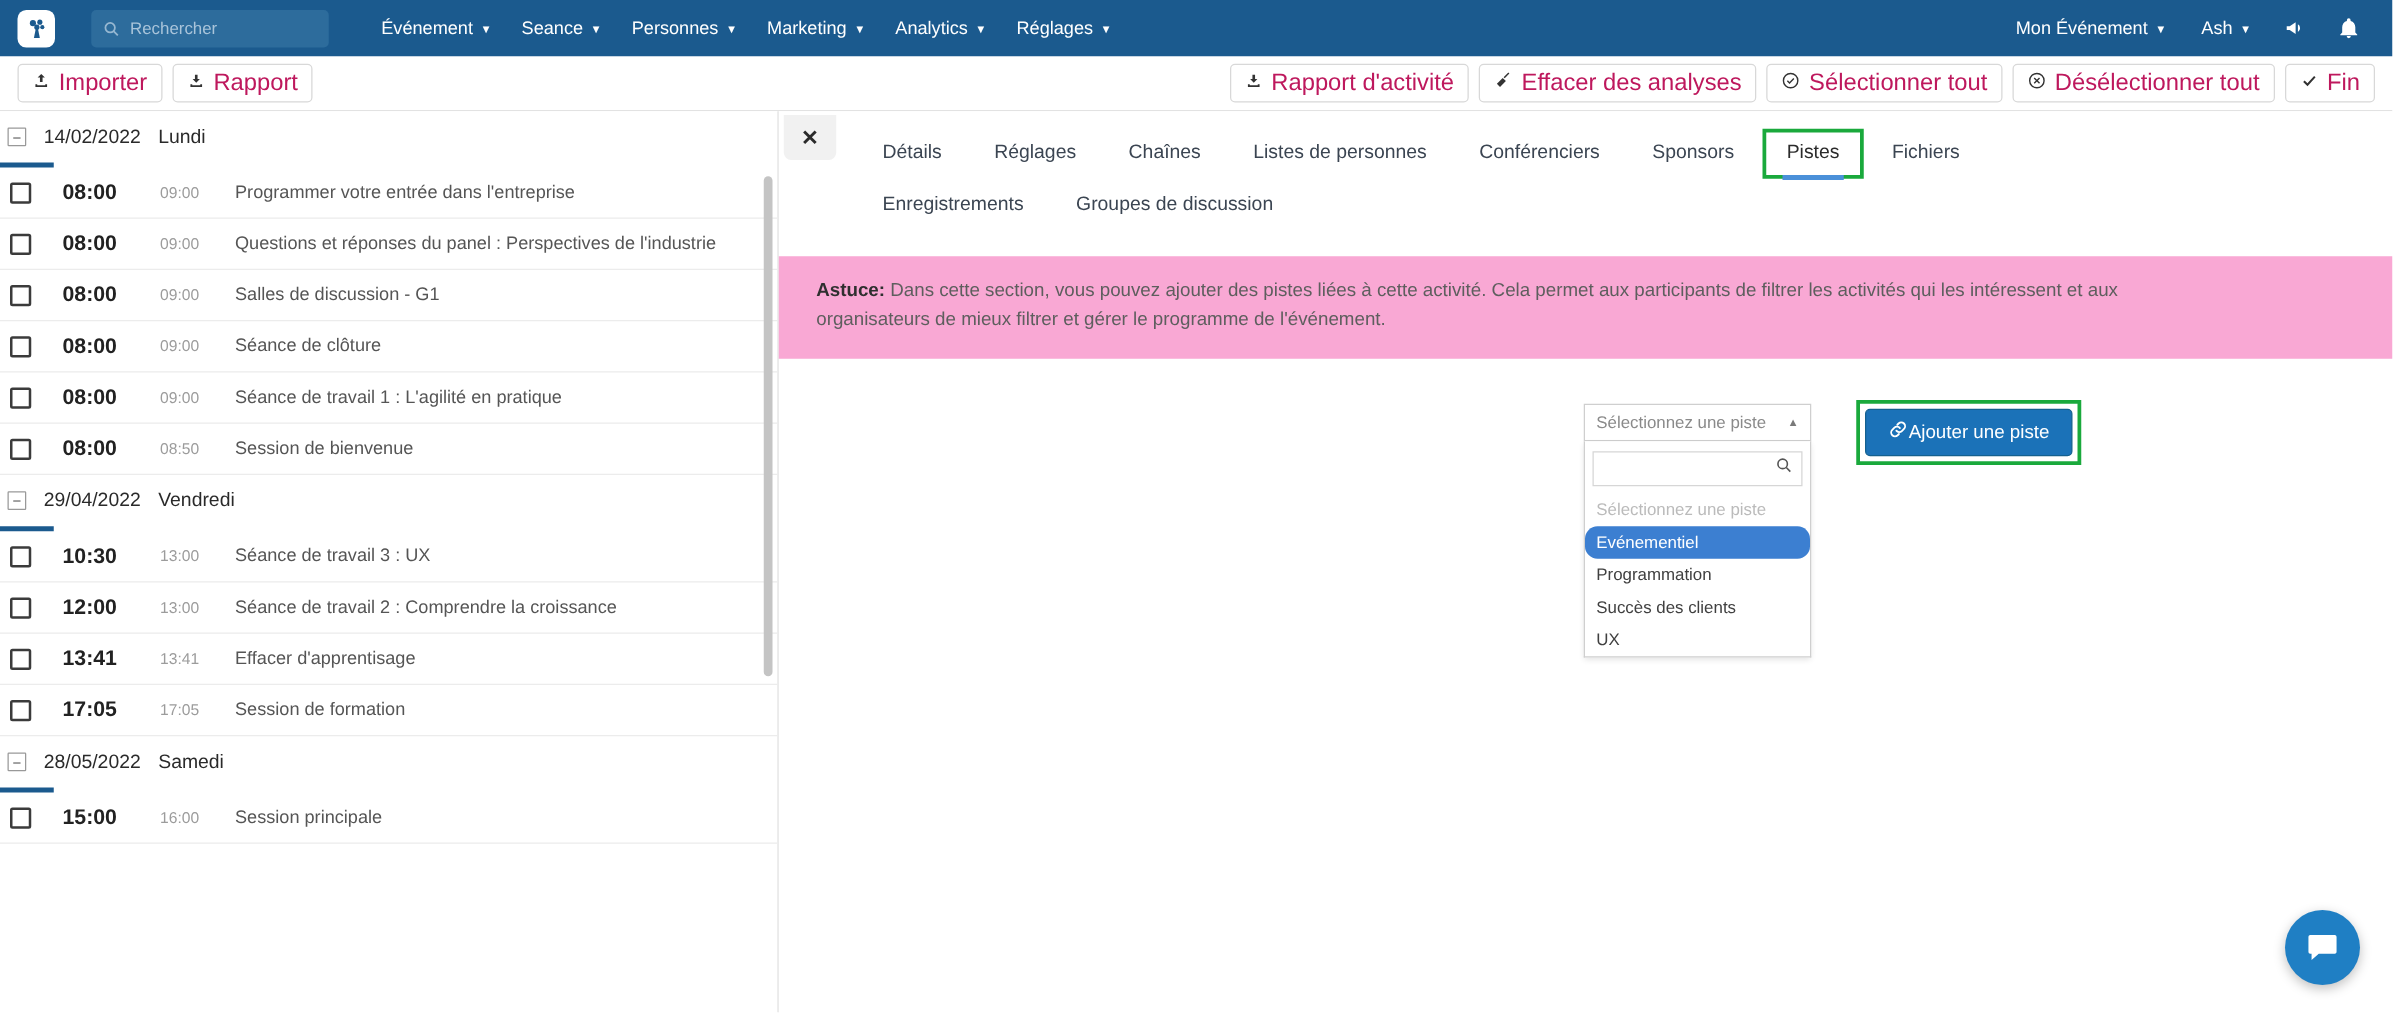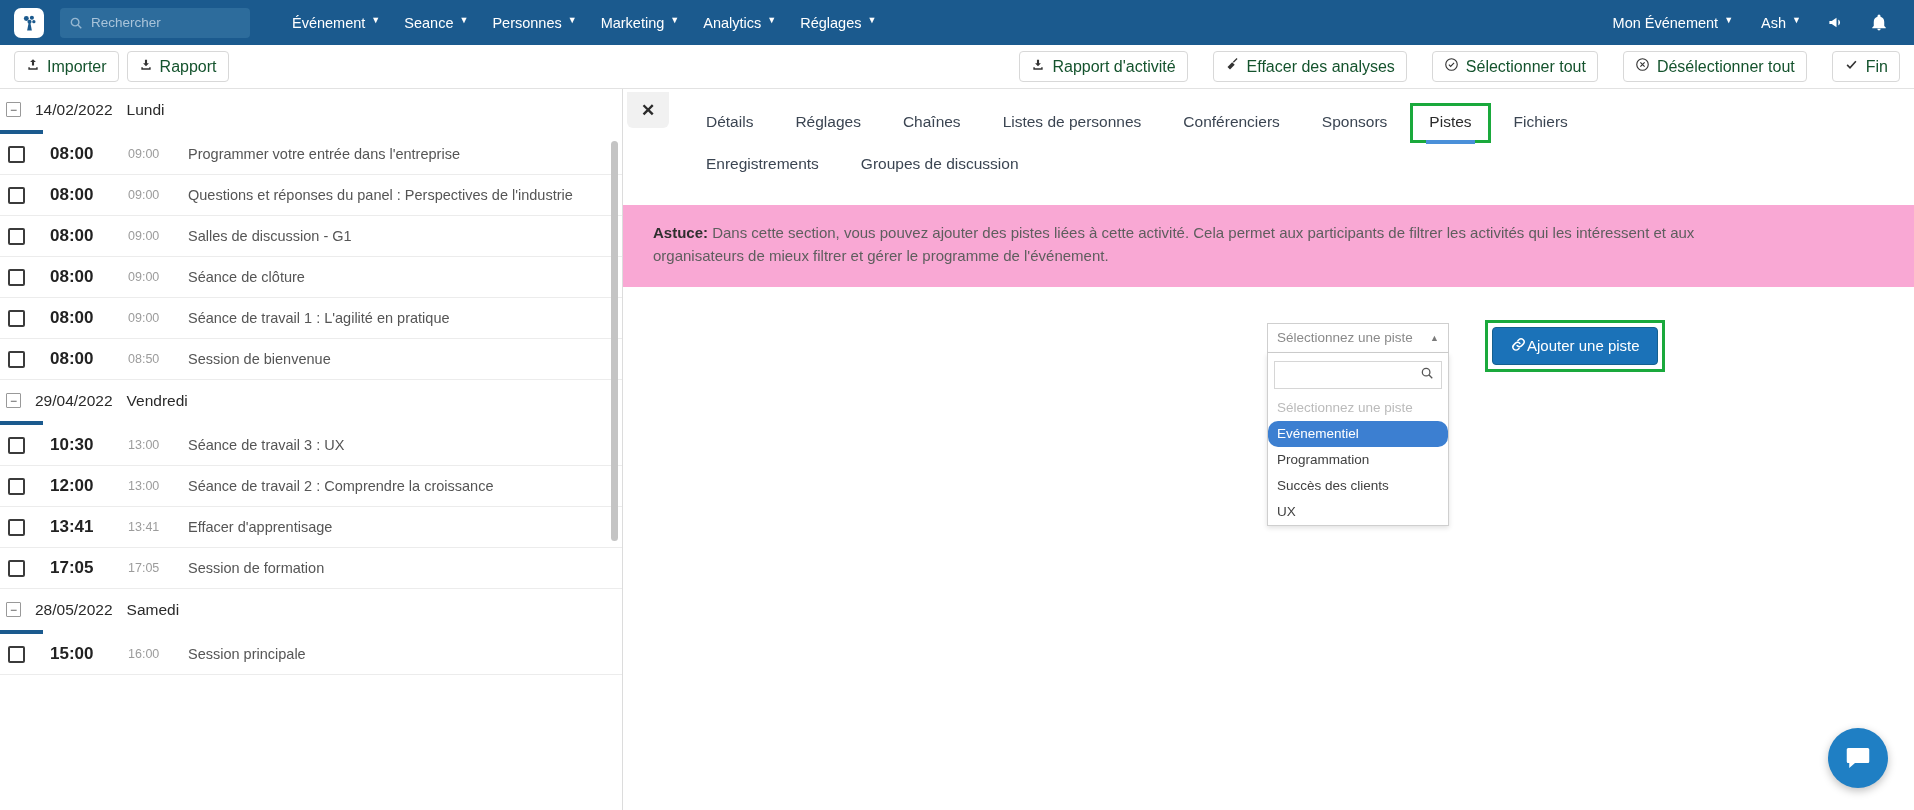--- a/index.html
+++ b/index.html
@@ -15,57 +15,57 @@
     height: 45px; background: #1B5A8E;
     display: flex; align-items: center;
     padding: 0 14px; position: relative;
   }
   #logo {
     width: 30px; height: 30px; border-radius: 7px;
     background: #ffffff; display: flex; align-items: center;
     justify-content: center; font-size: 17px; flex: 0 0 auto;
   }
   #searchbox {
-    margin-left: 16px; width: 190px; height: 30px;
+    margin-left: 29px; width: 190px; height: 30px;
     background: #2d6c9c; border-radius: 4px;
     display: flex; align-items: center; padding: 0 9px;
   }
   #searchbox .sicon { opacity: .65; display:flex; }
   #searchbox input {
     background: transparent; border: 0; outline: 0;
     color: #e9f0f6; font-size: 13.5px; margin-left: 8px;
     width: 100%; font-family: "Liberation Sans", sans-serif;
   }
   #searchbox input::placeholder { color: #a9c4da; }
   .navitems { display: flex; align-items: center; margin-left: 30px; }
   .navitem {
     color: #ffffff; font-size: 14.5px; padding: 0 12px;
-    display: flex; align-items: flex-start; gap: 6px;
+    display: flex; align-items: center; gap: 6px;
     cursor: pointer; white-space: nowrap;
   }
   .caret { font-size: 9px; line-height: 1; position: relative; top: 1px; }
   .navright { margin-left: auto; display: flex; align-items: center; }
   .navright .navitem { padding: 0 14px; }
   .iconbtn { color:#fff; padding: 0 12px; cursor: pointer; display:flex; align-items:center;}
 
   
   #toolbar {
     height: 44px; background: #ffffff;
     border-bottom: 1px solid #e2e2e2;
     display: flex; align-items: center; padding: 0 14px;
   }
   .tbtn {
     height: 31px; border: 1px solid #d8d8d8; border-radius: 4px;
-    background: #fff; color: #14532d; font-size: 16px;
+    background: #fff; color: #be185d; font-size: 19px;
     display: flex; align-items: center; gap: 7px;
     padding: 0 11px; margin-right: 8px; cursor: pointer;
     white-space: nowrap;
   }
   .tbar-right { margin-left: auto; display: flex; align-items: center; }
-  .tbar-right .tbtn { margin-right: 0; margin-left: 25px; }
+  .tbar-right .tbtn { margin-right: 0; margin-left: 8px; }
 
   
   #body { display: flex; height: 721px; }
 
   
   #left {
     width: 623px; background: #fff; position: relative;
     border-right: 1px solid #dcdcdc; overflow: hidden;
   }
   .daygroup { position: relative; }

